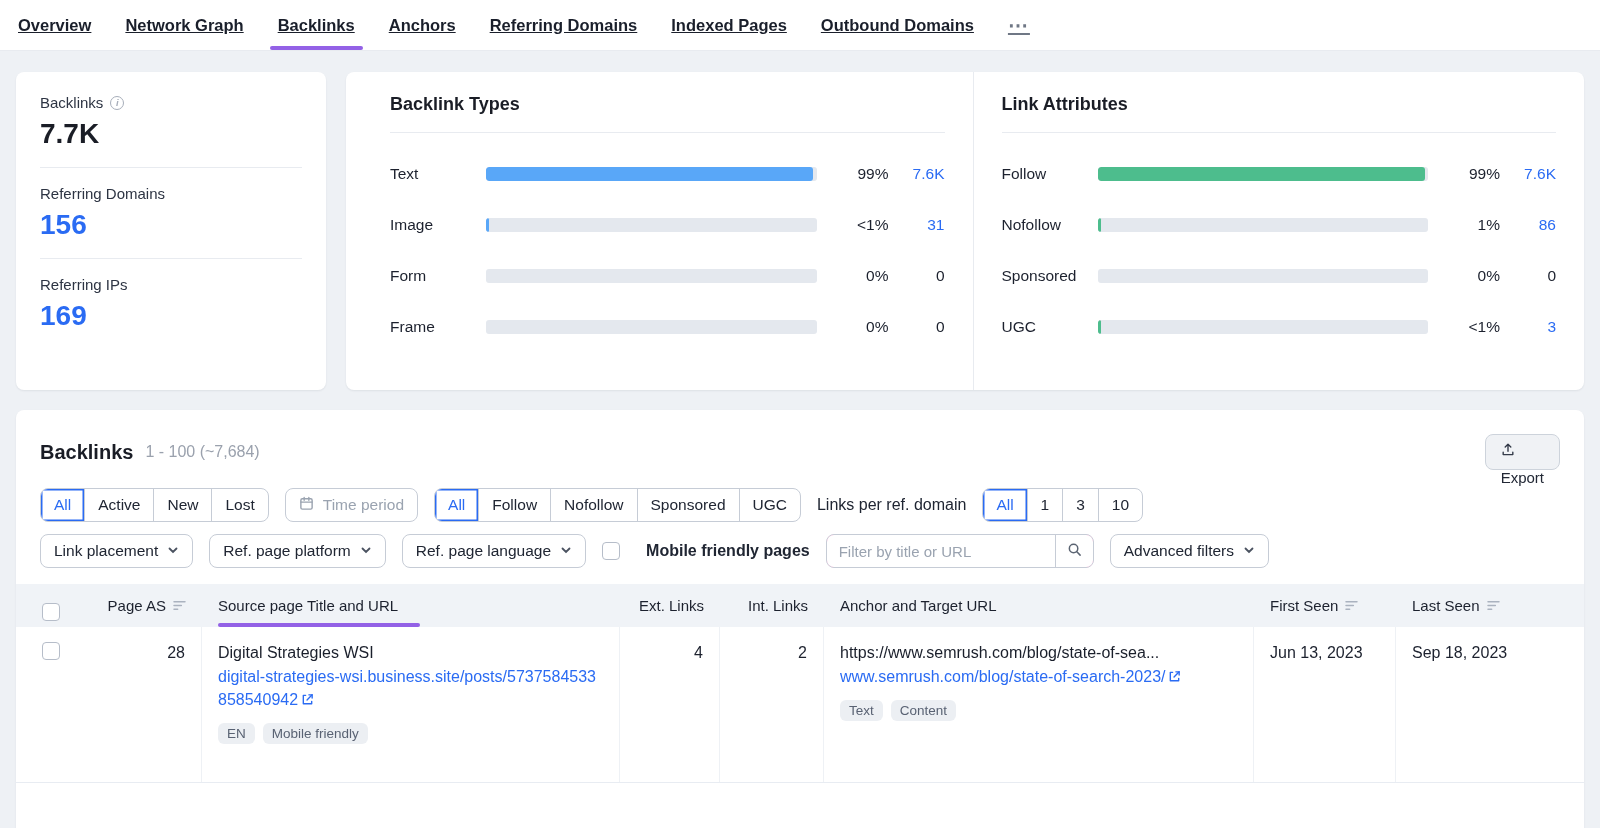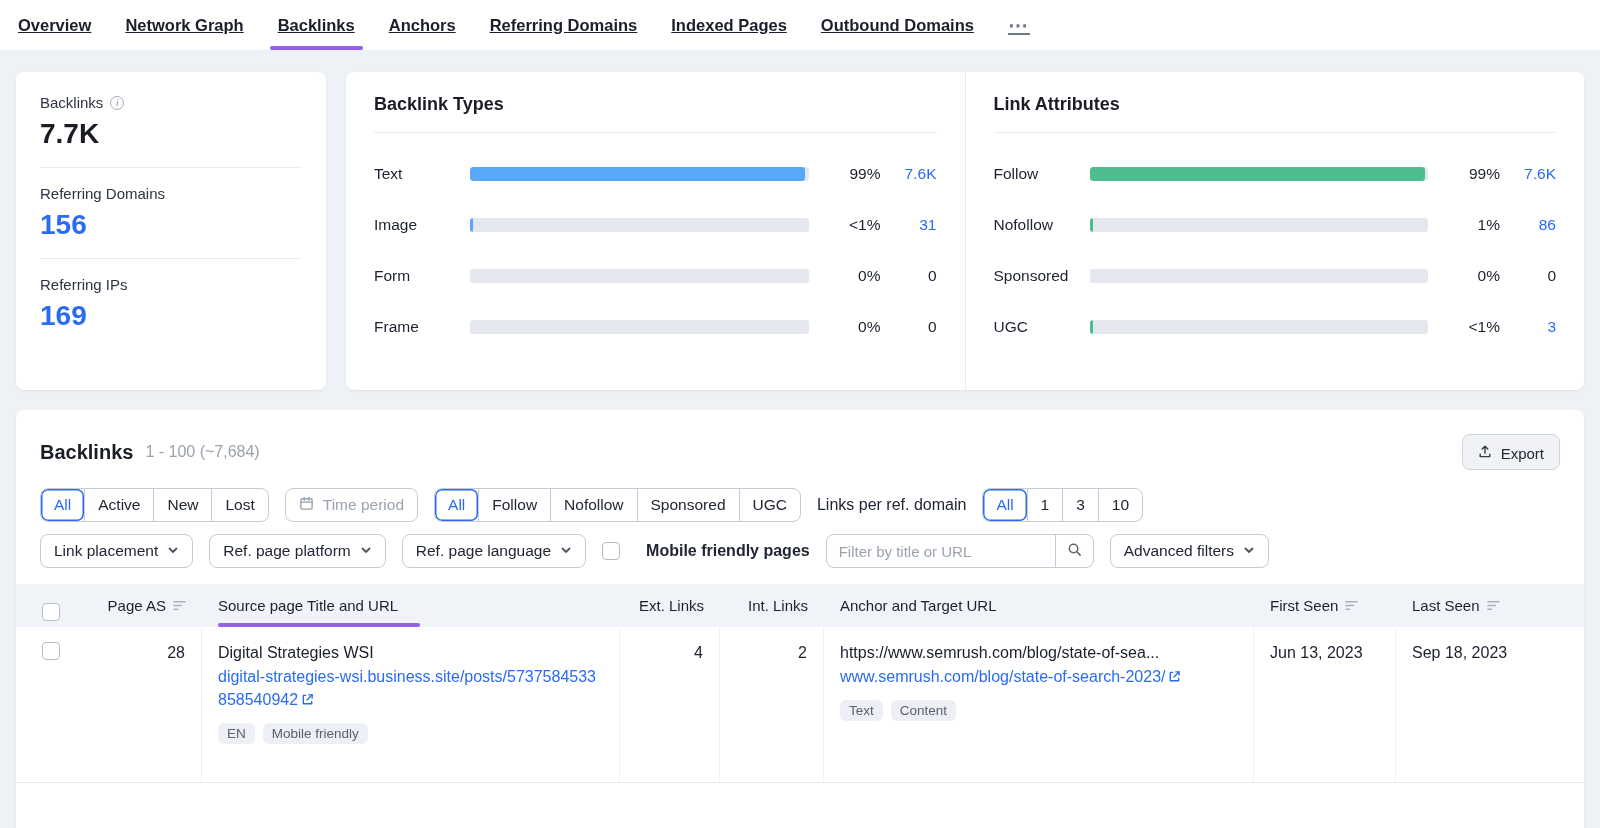--- a/index.html
+++ b/index.html
@@ -29,51 +29,51 @@
   .metrics-card { width: 310px; flex: none; height: 318px; padding: 22px 24px; }
   .metric-label-row { display: flex; align-items: center; gap: 7px; font-size: 15px; color: #2d3443; }
   .info-icon {
     width: 14px; height: 14px; border: 1.3px solid #a7aeba; border-radius: 50%;
     color: #a7aeba; font-size: 9.5px; font-weight: 700; font-style: italic;
     display: inline-flex; align-items: center; justify-content: center; cursor: pointer;
   }
   .metric-value { font-size: 28px; font-weight: 700; margin-top: 7px; color: #1a1d26; }
   .metric-value.blue { color: #2a6bf3; }
   .hdivider { height: 1px; background: #e8ebf0; margin: 17px 0; }
-  .charts-card { flex: 1; height: 318px; display: flex; }
+  .charts-card { flex: 1; height: 318px; display: flex; padding-left: 16px; }
   .chart-half { flex: 1; padding: 22px 28px 24px; min-width: 0; }
   .vdivider { width: 1px; background: #e8ebf0; }
   .chart-title { font-size: 18px; font-weight: 700; color: #1a1d26; padding-bottom: 17px; border-bottom: 1px solid #e8ebf0; }
   .chart-rows { margin-top: 22px; }
   .chart-row { display: flex; align-items: center; height: 38px; margin-bottom: 13px; }
   .chart-label { width: 96px; font-size: 15.5px; color: #1c212e; flex: none; }
   .bar-track { flex: 1; height: 14px; background: #e4e8ee; border-radius: 3px; overflow: hidden; }
   .bar-fill { height: 100%; border-radius: 3px; }
   .chart-pct { width: 58px; text-align: right; font-size: 15.5px; margin-left: 14px; flex: none; }
   .chart-count { width: 56px; text-align: right; font-size: 15.5px; flex: none; }
   .chart-count.link { color: #2a6bf3; cursor: pointer; }
   
   .backlinks-card { margin: 20px 16px 0; border-radius: 8px 8px 0 0; height: 418px; overflow: hidden; }
   .bl-header { display: flex; align-items: center; padding: 24px 24px 18px; }
   .bl-title { font-size: 20px; font-weight: 700; color: #1a1d26; }
   .bl-range { font-size: 16px; color: #9aa1ad; margin-left: 12px; flex: 1; }
   .export-btn {
-    display: flex; align-items: flex-end; gap: 9px; padding: 7px 15px; height: 36px;
+    display: flex; align-items: flex-start; gap: 9px; padding: 7px 15px; height: 36px;
     border: 1px solid #cdd3db; border-radius: 8px; background: #f0f2f5;
-    font-size: 15px; color: #222835; cursor: pointer;
+    font-size: 15px; color: #222835; cursor: pointer; flex-direction: column;
   }
   .filters { padding: 0 24px; }
   .filter-row { display: flex; align-items: center; gap: 16px; margin-bottom: 12px; }
   .segmented { display: inline-flex; border: 1px solid #c6ccd6; border-radius: 8px; background: #fff; height: 34px; overflow: hidden; }
   .seg {
     display: flex; align-items: center; padding: 0 13px; font-size: 15.5px;
     color: #202633; border-left: 1px solid #c6ccd6; cursor: pointer; white-space: nowrap;
   }
   .seg:first-child { border-left: none; }
-  .seg.sel { box-shadow: inset 0 0 0 1.5px #2a6bf3; color: #2a6bf3; border-radius: 7px; }
+  .seg.sel { box-shadow: inset 0 0 0 1.5px #2a6bf3; color: #2a6bf3; border-radius: 0; }
   .pill-btn {
     display: flex; align-items: center; gap: 9px; height: 34px; padding: 0 13px;
     border: 1px solid #c6ccd6; border-radius: 8px; background: #fff;
     font-size: 15.5px; color: #202633; cursor: pointer; white-space: nowrap; text-align: right;
   }
   .pill-btn.disabled { color: #9aa3b0; }
   .plain-label { font-size: 16px; color: #202633; white-space: nowrap; }
   .checkbox {
     width: 18px; height: 18px; border: 1.5px solid #b6bdc9; border-radius: 4px;
     background: #fff; cursor: pointer; flex: none;

